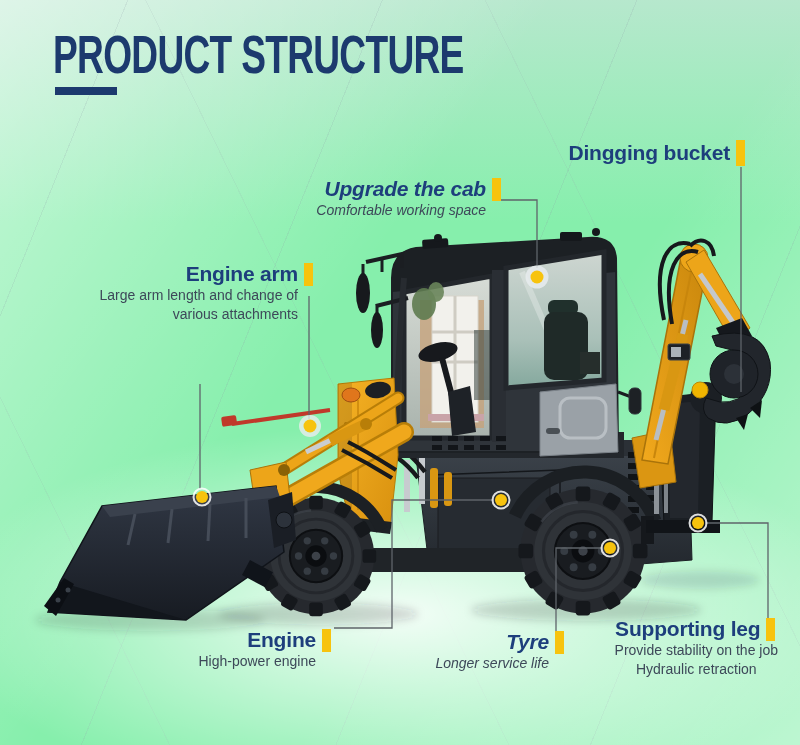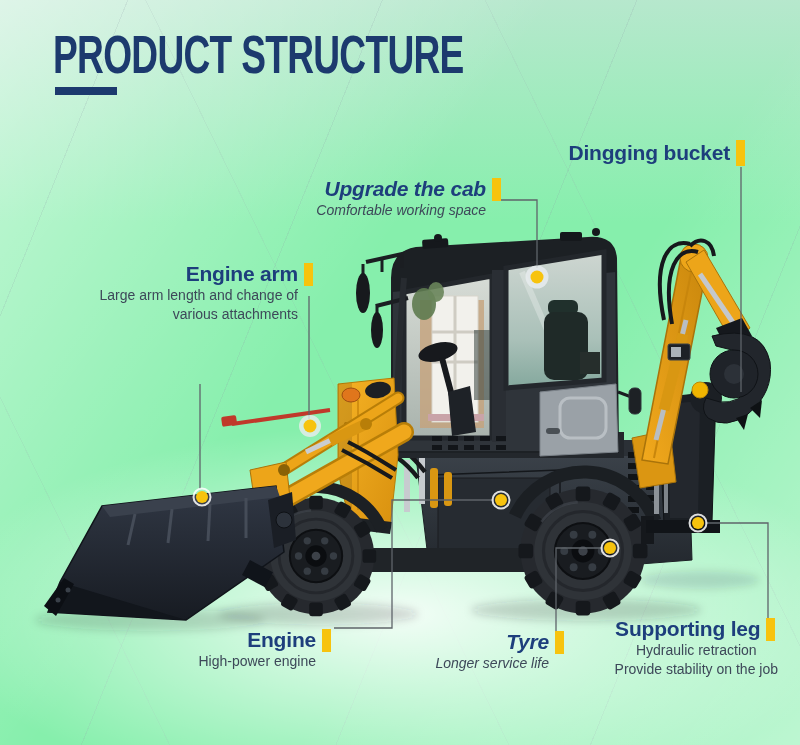--- a/index.html
+++ b/index.html
@@ -386,16 +386,16 @@
       <span class="bar"></span>
     </div>
     <div class="cline">Longer service life</div>
   </div>
 
   <div class="callout align-start" id="co-supporting">
     <div class="trow">
       <span class="ctitle">Supporting leg</span>
       <span class="bar"></span>
     </div>
+    <div class="cline">Provide stability on the job</div>
     <div class="cline">Hydraulic retraction</div>
-    <div class="cline">Provide stability on the job</div>
   </div>
 </div>
 
 </body></html>

